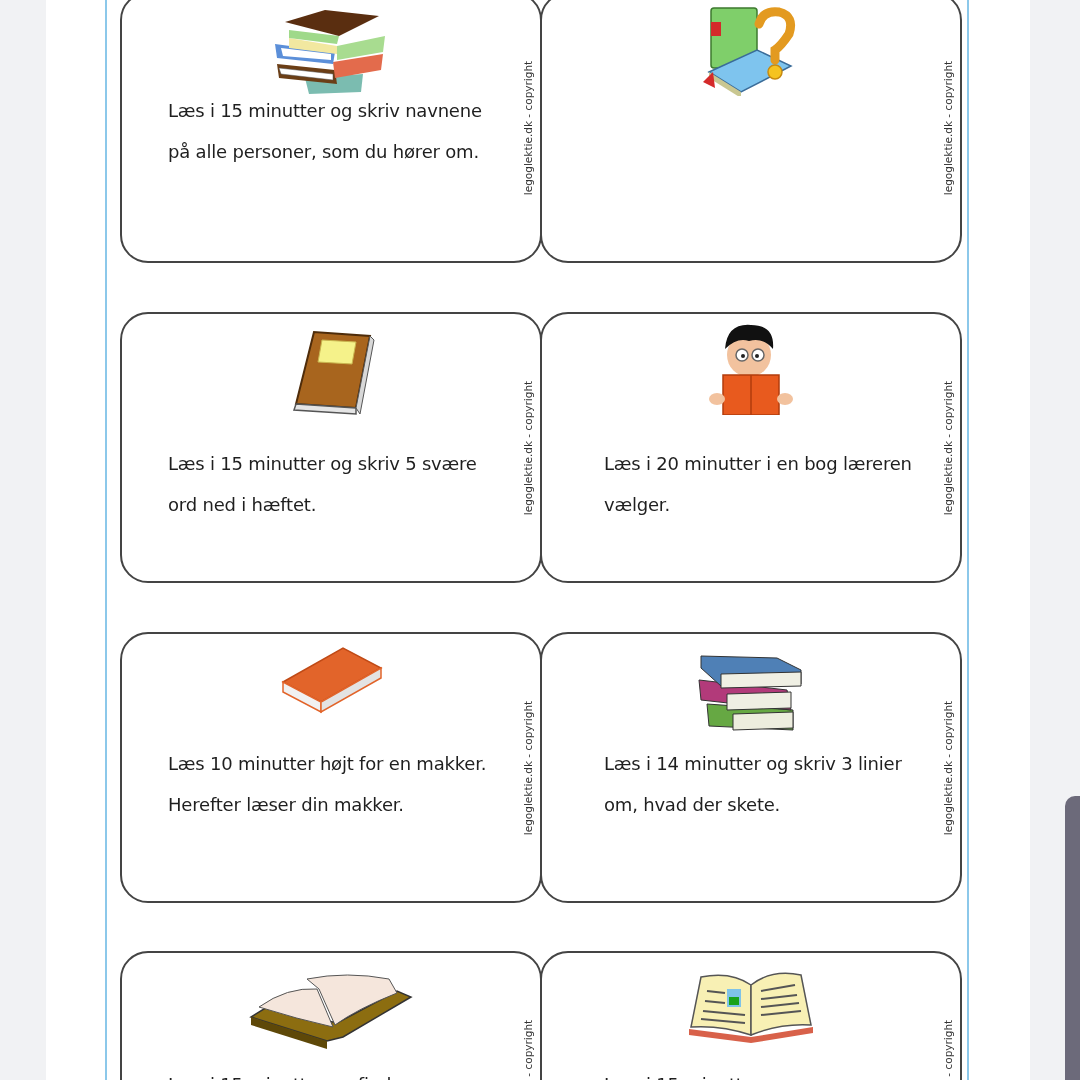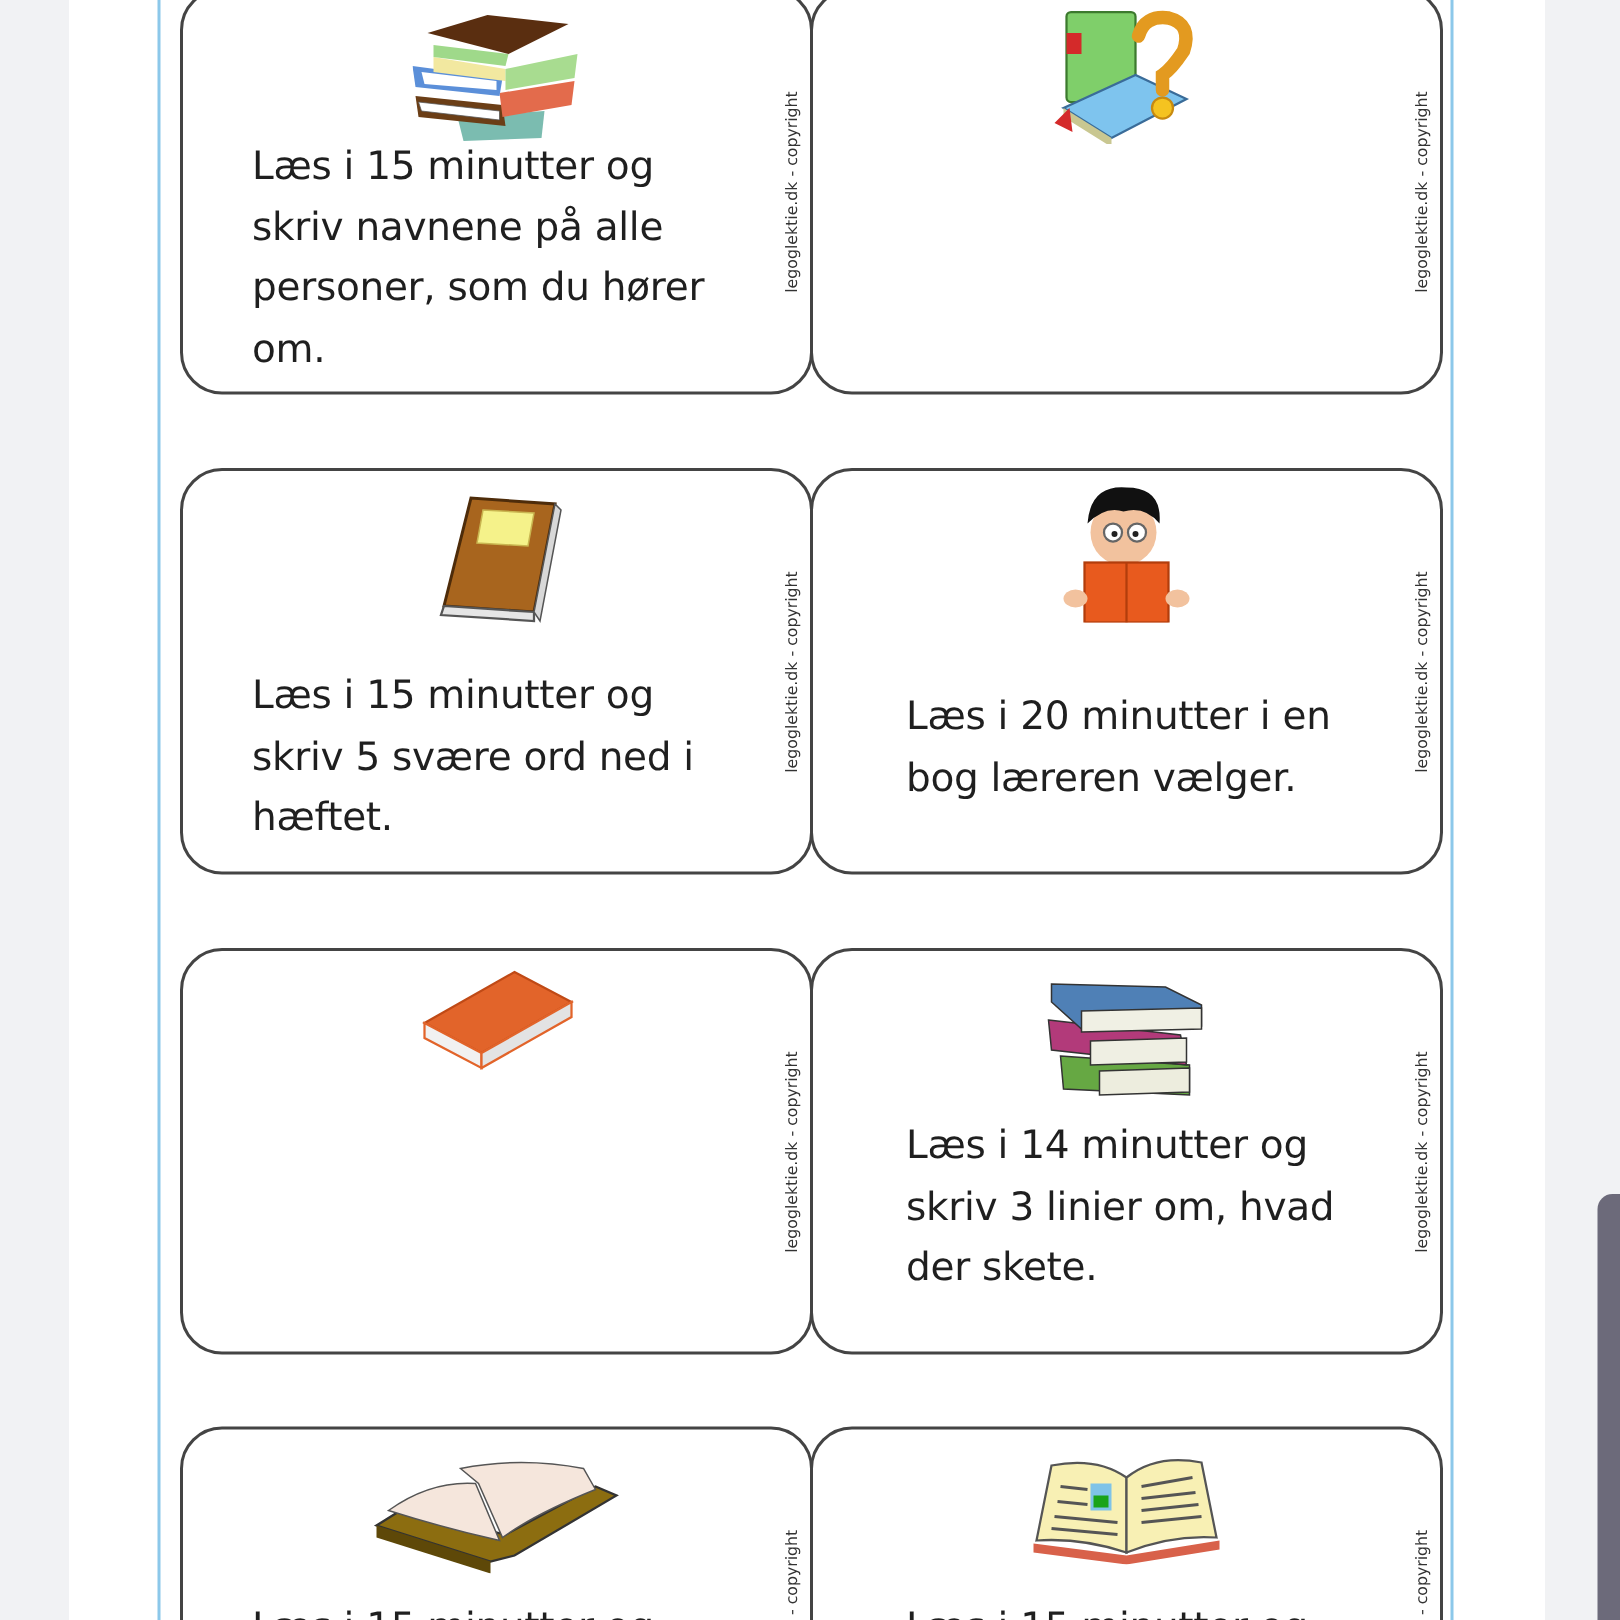--- a/index.html
+++ b/index.html
@@ -20,21 +20,21 @@
   .card {
     position:absolute; box-sizing:border-box; width:422px; height:271px;
     border:2px solid #444; background:#fff; border-radius:28px;
     overflow:hidden;
   }
   .card .icon {
     position:absolute; left:50%; transform:translateX(-50%);
   }
   .card .text {
     position:absolute; left:46px; right:48px;
-    font-size:26px; line-height:40.5px; color:#1f1f1f; letter-spacing:-0.2px;
+    font-size:18px; line-height:40.5px; color:#1f1f1f; letter-spacing:-0.2px;
   }
   .card .vert {
     position:absolute; right:12px; top:50%;
     transform: translate(50%, -50%) rotate(-90deg) ;
     font-size:10.5px; color:#333; white-space:nowrap;
     transform-origin:center center;
   }
   .scrollbar {
     position:absolute; left:1065px; top:796px; width:20px; height:300px;
     background:#6c6a7a; border-radius:10px 0 0 0;
@@ -101,32 +101,33 @@
       <circle cx="39" cy="36" r="6" fill="#fff" stroke="#666" stroke-width="1.5"></circle>
       <circle cx="55" cy="36" r="6" fill="#fff" stroke="#666" stroke-width="1.5"></circle>
       <circle cx="40" cy="37" r="2" fill="#222"></circle>
         <circle cx="54" cy="37" r="2" fill="#222"></circle>
       <rect x="20" y="56" width="56" height="40" fill="#e85a1e" stroke="#b23d0c" stroke-width="1.5"></rect>
       <line x1="48" y1="56" x2="48" y2="96" stroke="#b23d0c" stroke-width="1.5"></line>
       <ellipse cx="14" cy="80" rx="8" ry="6" fill="#f2c29e"></ellipse>
       <ellipse cx="82" cy="80" rx="8" ry="6" fill="#f2c29e"></ellipse>
     </svg>
   </div>
-  <div class="text" style="top:130px; left:62px;margin-top:14px;">Læs i 20 minutter i en bog læreren vælger.</div>
+  <div class="text" style="top:130px; left:62px;">Læs i 20 minutter i en bog læreren vælger.</div>
   <div class="vert">legoglektie.dk - copyright</div>
 </div>
 
 <div class="card" style="left:120px; top:632px;">
   <div class="icon" style="top:10px; width:104px; height:72px;">
     <svg width="104" height="72" viewBox="0 0 104 72">
       <polygon points="4,38 64,4 102,24 42,58" fill="#e2642a" stroke="#c04a16" stroke-width="1.5"></polygon>
       <polygon points="4,38 42,58 42,68 4,48" fill="#f1f1f1" stroke="#e2642a" stroke-width="1.5"></polygon>
       <polygon points="42,58 102,24 102,34 42,68" fill="#e3e3e3" stroke="#e2642a" stroke-width="1.5"></polygon>
     </svg>
   </div>
+  <div class="text" style="top:110px;">Læs 10 minutter højt for en makker. Herefter læser din makker.</div>
   <div class="vert">legoglektie.dk - copyright</div>
 </div>
 
 <div class="card" style="left:540px; top:632px;">
   <div class="icon" style="top:18px; width:108px; height:80px;">
     <svg width="108" height="80" viewBox="0 0 108 80">
       <polygon points="10,52 96,58 96,78 12,74" fill="#66a843" stroke="#333" stroke-width="1"></polygon>
       <polygon points="36,62 96,60 96,76 36,78" fill="#ededde" stroke="#333" stroke-width="1"></polygon>
       <polygon points="2,28 90,38 94,58 4,48" fill="#b23a7a" stroke="#333" stroke-width="1"></polygon>
       <polygon points="30,42 94,40 94,56 30,58" fill="#efefe3" stroke="#333" stroke-width="1"></polygon>

